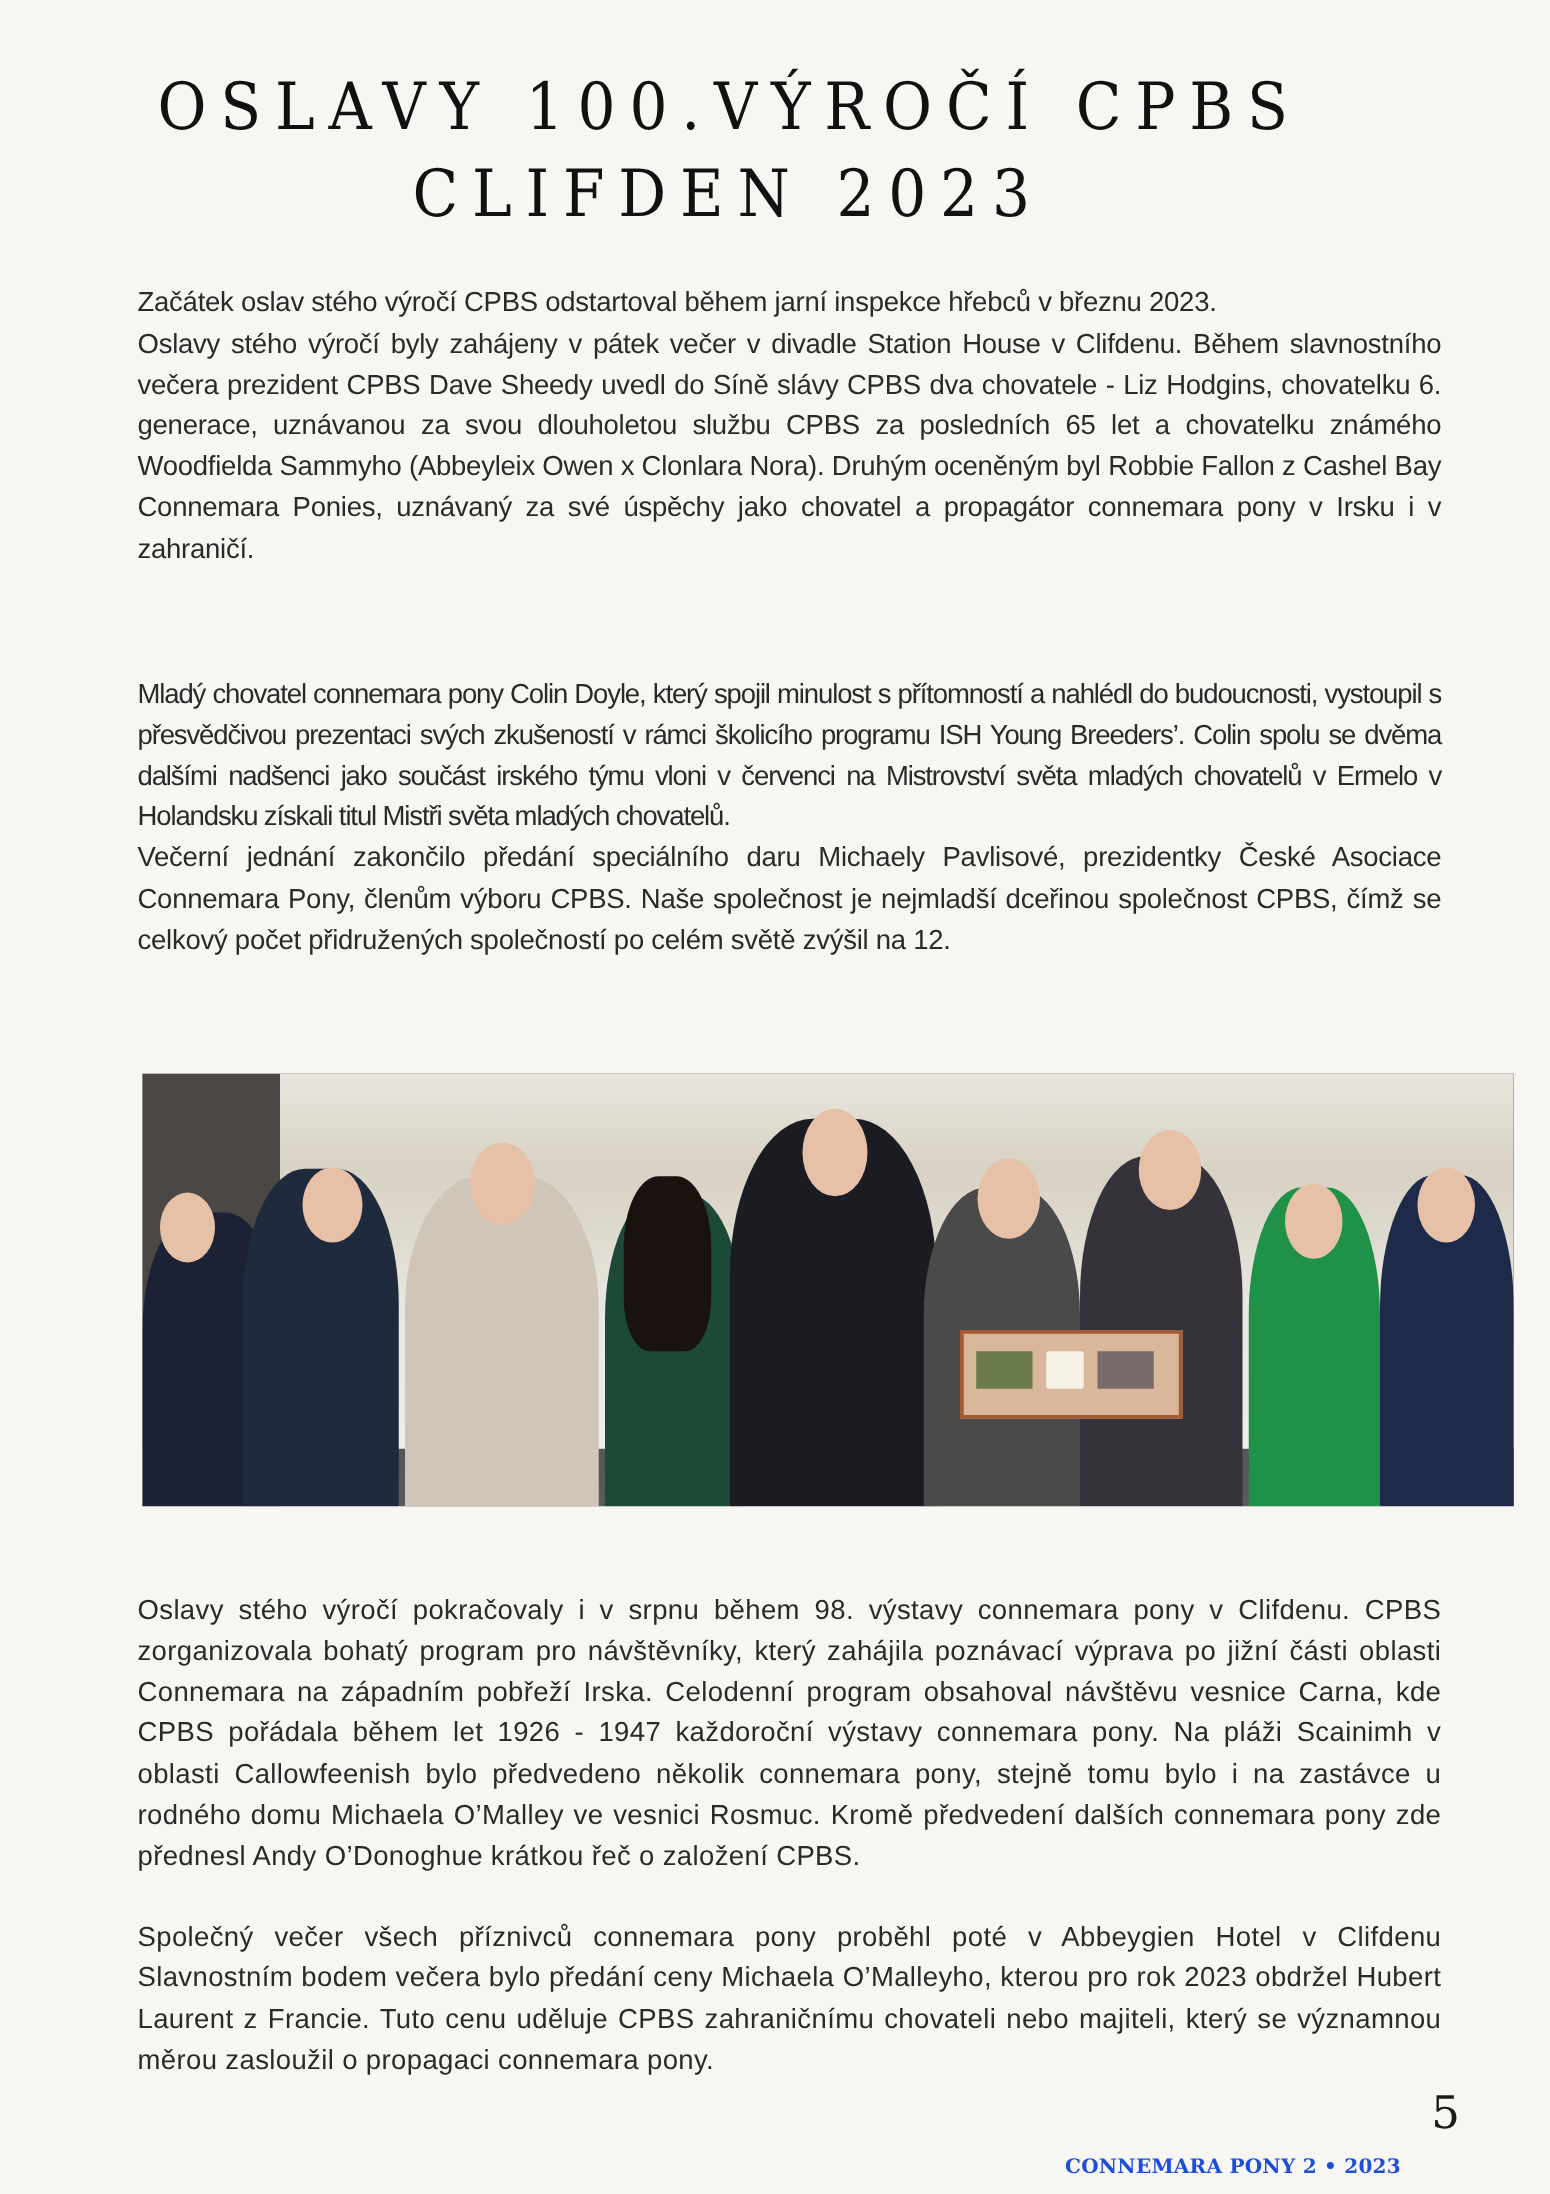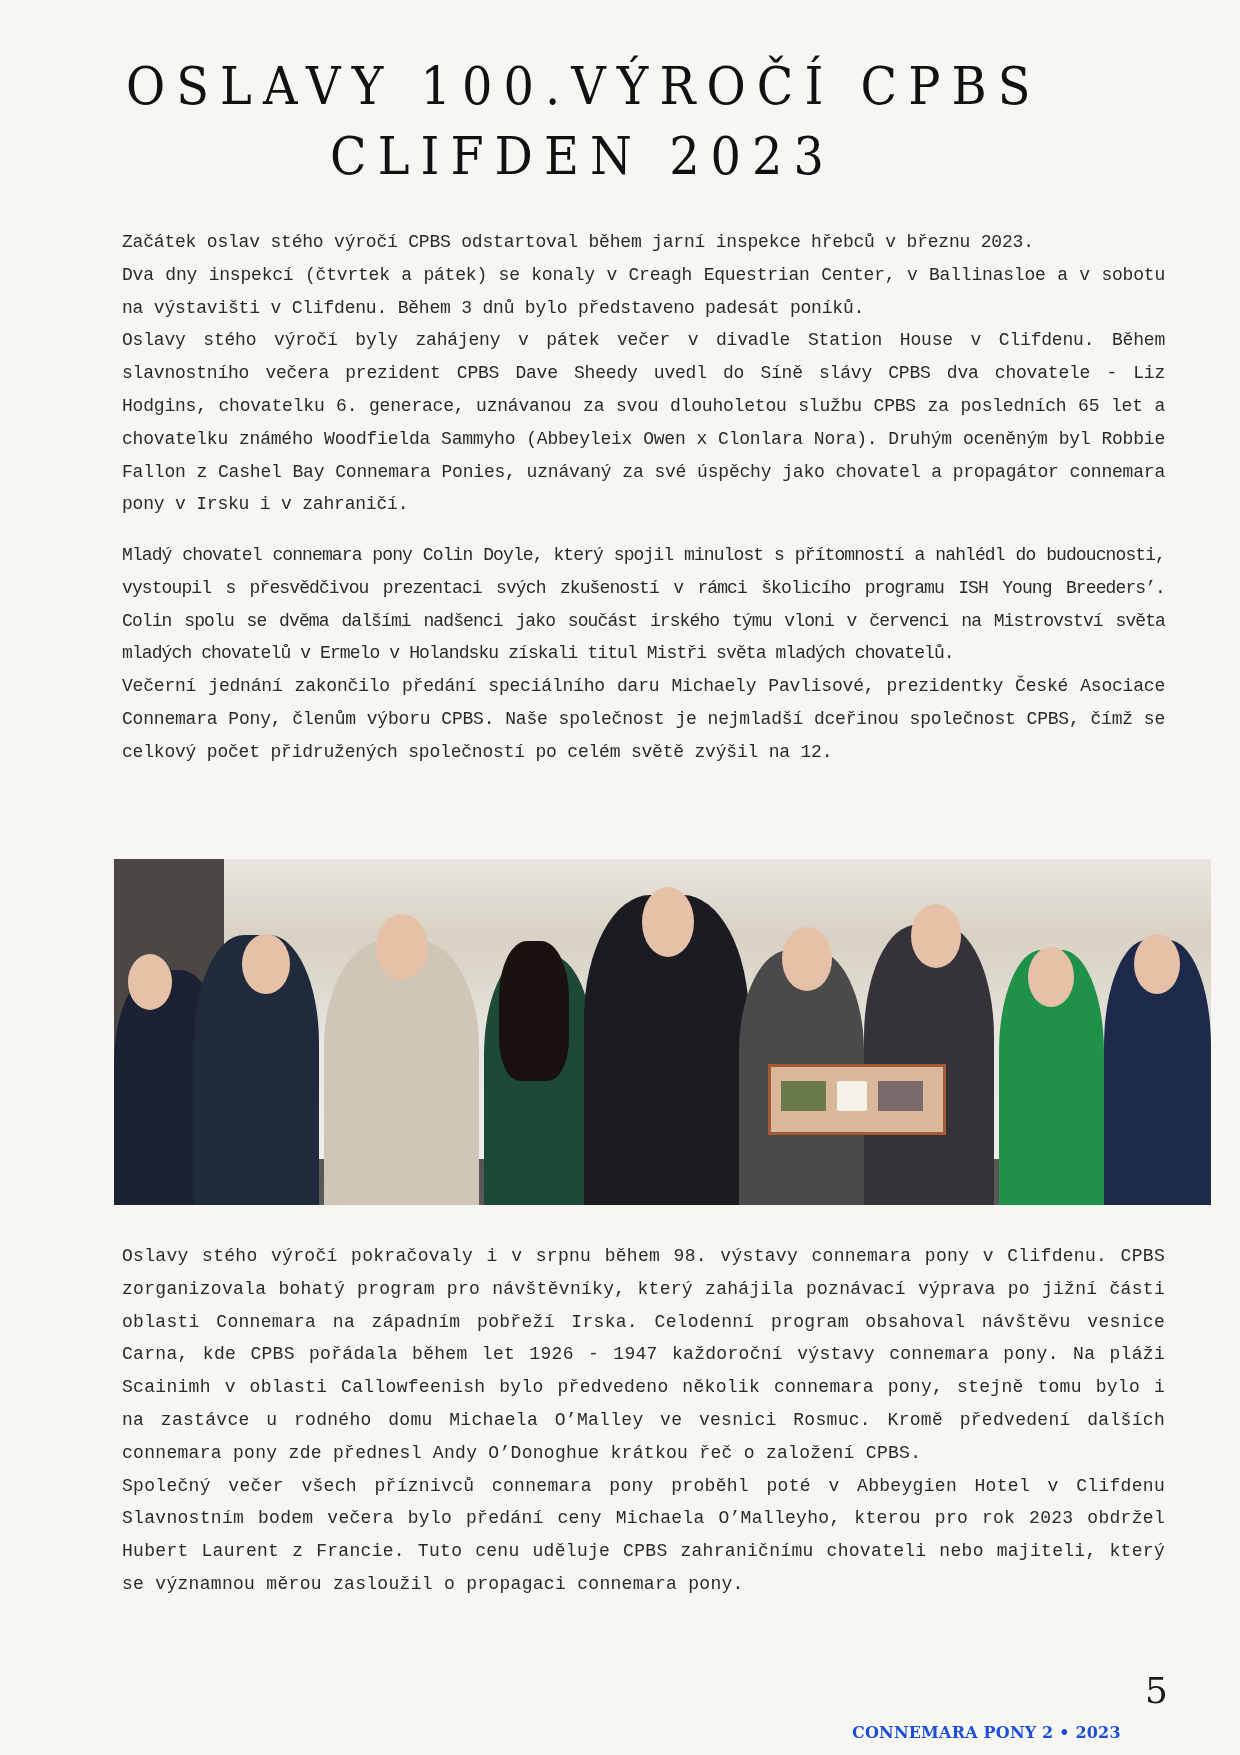--- a/index.html
+++ b/index.html
@@ -18,34 +18,34 @@
     letter-spacing: 12px;
     color: #111;
     line-height: 1;
     transform: scaleX(0.92);
     transform-origin: left top;
   }
   .title-1 { top: 60px; left: 126px; }
   .title-2 { top: 130px; left: 330px; }
   .body-text {
     position: absolute;
-    left: 122px; width: 1043px;
-    font-family: Liberation Mono, monospace;
-    font-size: 18px;
+    left: 110px; width: 1043px;
+    font-family: Liberation Sans, sans-serif;
+    font-size: 22px;
     line-height: 32.8px;
     color: #2a2a2a;
     text-align: justify;
     letter-spacing: -0.2px;
   }
   .body-text p { margin: 0; }
   .body-text p.cond { letter-spacing: -0.9px; }
   .block-1 { top: 226px; }
   .block-2 { top: 539px; }
   .block-3 { top: 1240px; }
-  .block-3 p { letter-spacing: 0.3px; }
+  .block-3 p { letter-spacing: 0.3px; margin-top: 32px; }
 
   .photo {
     position: absolute;
     left: 114px; top: 859px;
     width: 1097px; height: 346px;
     overflow: hidden;
     background: linear-gradient(180deg, #3a3a3a 0%, #5a5a5a 100%);
   }
   .photo .backdrop {
     position: absolute; left: 110px; top: 0; right: 0; height: 300px;
@@ -85,21 +85,20 @@
   }
 </style>
 </head>
 <body>
 
 <div class="title title-1">OSLAVY 100.VÝROČÍ CPBS</div>
 <div class="title title-2">CLIFDEN 2023</div>
 
 <div class="body-text block-1">
   <p>Začátek oslav stého výročí CPBS odstartoval během jarní inspekce hřebců v březnu 2023.</p>
-  <p>Dva dny inspekcí (čtvrtek a pátek) se konaly v Creagh Equestrian Center, v Ballinasloe a  v sobotu na výstavišti v Clifdenu. Během 3 dnů bylo představeno padesát poníků.</p>
   <p>Oslavy stého výročí byly zahájeny v pátek večer v divadle Station House v Clifdenu. Během slavnostního večera prezident CPBS Dave Sheedy uvedl do Síně slávy  CPBS dva chovatele - Liz Hodgins, chovatelku 6. generace, uznávanou za svou dlouholetou službu CPBS za posledních 65 let a chovatelku známého Woodfielda Sammyho (Abbeyleix Owen x Clonlara Nora). Druhým oceněným byl Robbie Fallon z Cashel Bay Connemara Ponies, uznávaný za své úspěchy jako chovatel a propagátor connemara pony v Irsku i v zahraničí.</p>
 </div>
 
 <div class="body-text block-2">
   <p class="cond">Mladý chovatel connemara pony Colin Doyle, který spojil minulost s přítomností a nahlédl do budoucnosti, vystoupil s přesvědčivou prezentaci svých zkušeností v rámci školicího programu ISH Young Breeders’. Colin spolu se dvěma dalšími nadšenci jako součást irského týmu vloni v červenci na Mistrovství světa mladých chovatelů v Ermelo v Holandsku získali titul Mistři světa mladých chovatelů.</p>
   <p>Večerní jednání zakončilo předání speciálního daru Michaely Pavlisové, prezidentky České Asociace Connemara Pony, členům výboru CPBS. Naše společnost je nejmladší dceřinou společnost CPBS, čímž se celkový počet přidružených společností po celém světě zvýšil na 12.</p>
 </div>
 
 <div class="photo">
   <div class="wall"></div>

